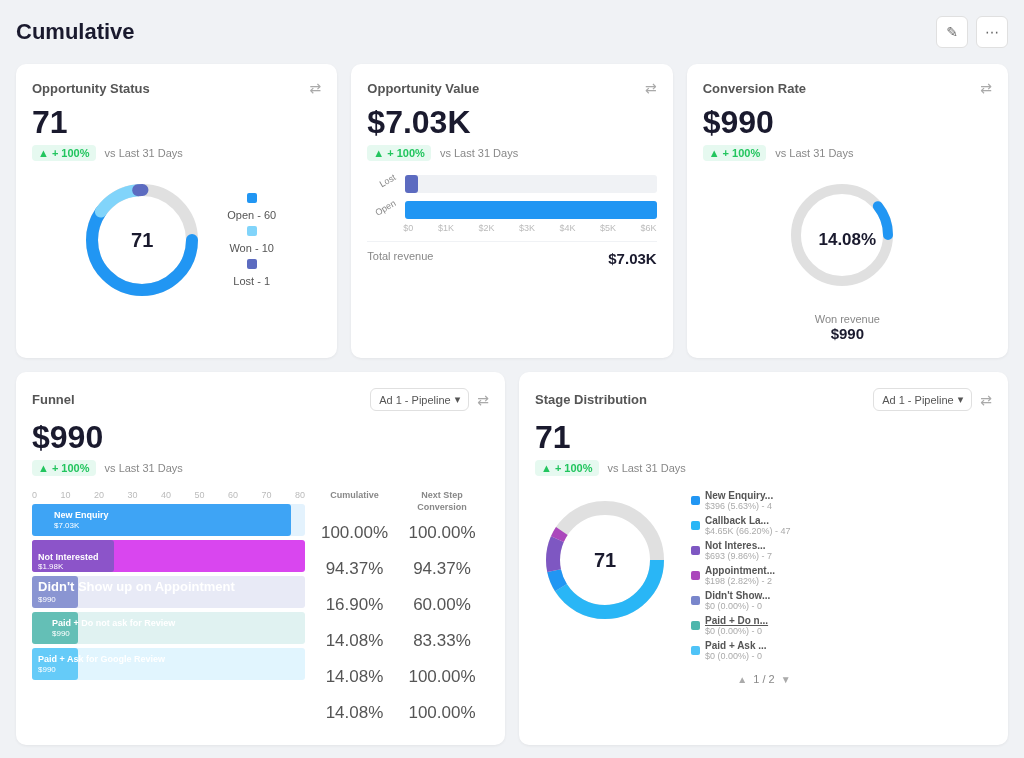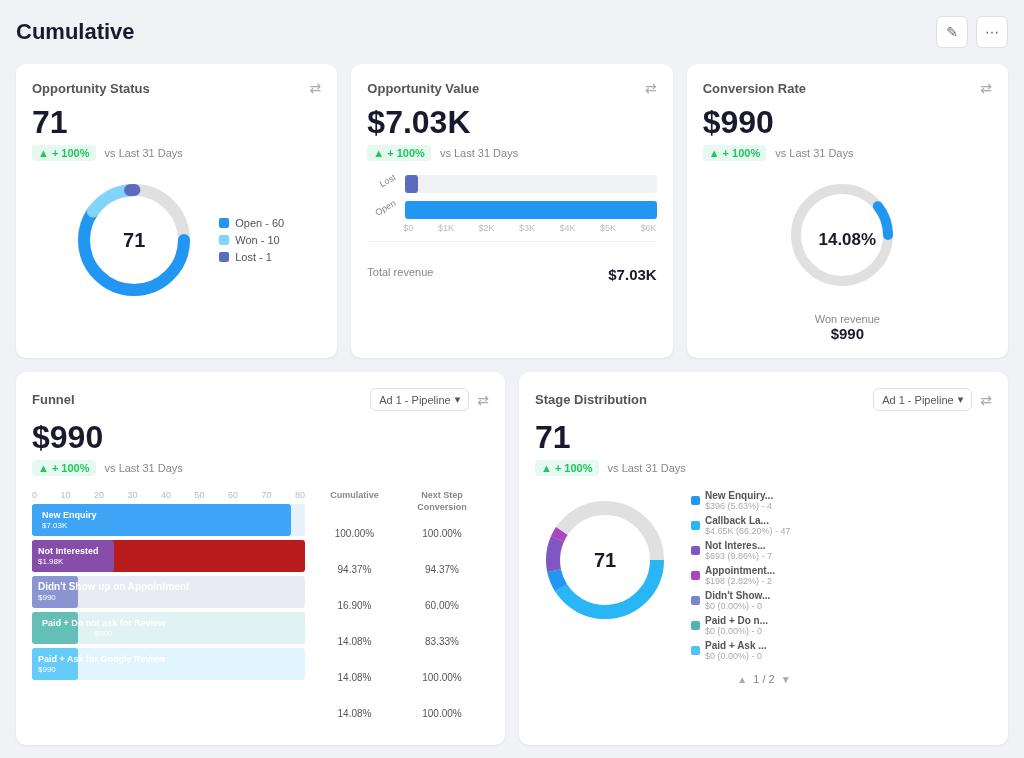--- a/index.html
+++ b/index.html
@@ -144,20 +144,21 @@
       font-weight: 700;
       color: #1a1a2e;
     }
     .legend { display: flex; flex-direction: column; gap: 5px; }
     .legend-item {
       display: flex;
       align-items: center;
       gap: 6px;
       font-size: 11px;
       color: #555;
+      flex-direction: column;
     }
     .legend-dot {
       width: 10px;
       height: 10px;
       border-radius: 2px;
       flex-shrink: 0;
     }
     
     .bar-chart-area {
       display: flex;
@@ -181,21 +182,21 @@
       margin-top: 4px;
       padding-left: 36px;
     }
     .bar-total-row {
       display: flex;
       justify-content: space-between;
       margin-top: 8px;
       font-size: 11px;
       color: #888;
       border-top: 1px solid #f0f2f5;
-      padding-top: 24px;
+      padding-top: 8px;
     }
     .bar-total-val { font-size: 15px; font-weight: 700; color: #1a1a2e; }
     
     .cr-area {
       display: flex;
       flex-direction: column;
       align-items: center;
       margin-top: 4px;
     }
     .cr-sub {
@@ -280,21 +281,21 @@
       display: flex;
       flex-direction: column;
       gap: 4px;
     }
     .pct-row {
       display: grid;
       grid-template-columns: 87px 88px;
       text-align: center;
       height: 32px;
       align-items: center;
-      font-size: 10px;
+      font-size: 17px;
       color: #555;
     }
   </style>
 </head>
 <body>
 
 <div class="app-container">
 
   <div class="header">
     <h1 class="header-title">Cumulative</h1>
@@ -462,47 +463,47 @@
             <span>50</span>
             <span>60</span>
             <span>70</span>
             <span>80</span>
           </div>
 
           <div style="display:flex;flex-direction:column;gap:4px;">
 
             <div style="position:relative;height:32px;background:#e3f2fd;border-radius:3px;display:flex;align-items:center;">
               <div style="position:absolute;left:0;top:0;height:100%;width:95%;background:#2196F3;border-radius:3px;opacity:0.85;"></div>
-              <div style="position:relative;z-index:1;padding-left:10px;line-height:1.2;">
+              <div style="position:relative;z-index:1;padding-left:22px;line-height:1.2;">
                 <div style="font-size:9px;font-weight:700;color:#fff;">New Enquiry</div>
                 <div style="font-size:8px;color:#fff;">$7.03K</div>
               </div>
             </div>
 
 
-            <div style="position:relative;height:32px;background:#b91c1c;border-radius:3px;display:flex;align-items:center;">
+            <div style="position:relative;height:32px;background:#d946ef;border-radius:3px;display:flex;align-items:flex-end;">
               <div style="position:absolute;left:0;top:0;height:100%;width:30%;background:#7E57C2;border-radius:3px;opacity:0.85;"></div>
               <div style="position:relative;z-index:1;padding-left:6px;line-height:1.2;">
                 <div style="font-size:9px;font-weight:700;color:#fff;">Not Interested</div>
                 <div style="font-size:8px;color:#fff;">$1.98K</div>
               </div>
             </div>
 
 
             <div style="position:relative;height:32px;background:#e8eaf6;border-radius:3px;display:flex;align-items:center;">
               <div style="position:absolute;left:0;top:0;height:100%;width:17%;background:#7986CB;border-radius:3px;opacity:0.85;"></div>
               <div style="position:relative;z-index:1;padding-left:6px;line-height:1.2;">
-                <div style="font-size:10px;font-weight:700;color:#fff;">Didn't Show up on Appointment</div>
+                <div style="font-size:13px;font-weight:700;color:#fff;">Didn't Show up on Appointment</div>
                 <div style="font-size:8px;color:#fff;">$990</div>
               </div>
             </div>
 
             <div style="position:relative;height:32px;background:#e0f2f1;border-radius:3px;display:flex;align-items:center;">
               <div style="position:absolute;left:0;top:0;height:100%;width:17%;background:#4DB6AC;border-radius:3px;opacity:0.85;"></div>
-              <div style="position:relative;z-index:1;padding-left:10px;line-height:1.2;text-align:center;">
+              <div style="position:relative;z-index:1;padding-left:20px;line-height:1.2;">
                 <div style="font-size:9px;font-weight:700;color:#fff;">Paid + Do not ask for Review</div>
                 <div style="font-size:8px;color:#fff;">$990</div>
               </div>
             </div>
 
             <div style="position:relative;height:32px;background:#e1f5fe;border-radius:3px;display:flex;align-items:center;">
               <div style="position:absolute;left:0;top:0;height:100%;width:17%;background:#4FC3F7;border-radius:3px;opacity:0.85;"></div>
               <div style="position:relative;z-index:1;padding-left:6px;line-height:1.2;">
                 <div style="font-size:9px;font-weight:700;color:#fff;">Paid + Ask for Google Review</div>
                 <div style="font-size:8px;color:#fff;">$990</div>
@@ -615,21 +616,21 @@
           <div class="stage-legend-item">
             <div class="stage-dot" style="background:#7986CB;"></div>
             <div>
               <div style="font-weight:600;">Didn't Show...</div>
               <div style="color:#aaa;font-size:9px;">$0 (0.00%) - 0</div>
             </div>
           </div>
           <div class="stage-legend-item">
             <div class="stage-dot" style="background:#4DB6AC;"></div>
             <div>
-              <div style="font-weight:600;">Paid + Do n...</div>
+              <div style="font-weight:600;text-decoration:underline;">Paid + Do n...</div>
               <div style="color:#aaa;font-size:9px;">$0 (0.00%) - 0</div>
             </div>
           </div>
           <div class="stage-legend-item">
             <div class="stage-dot" style="background:#4FC3F7;"></div>
             <div>
               <div style="font-weight:600;">Paid + Ask ...</div>
               <div style="color:#aaa;font-size:9px;">$0 (0.00%) - 0</div>
             </div>
           </div>

